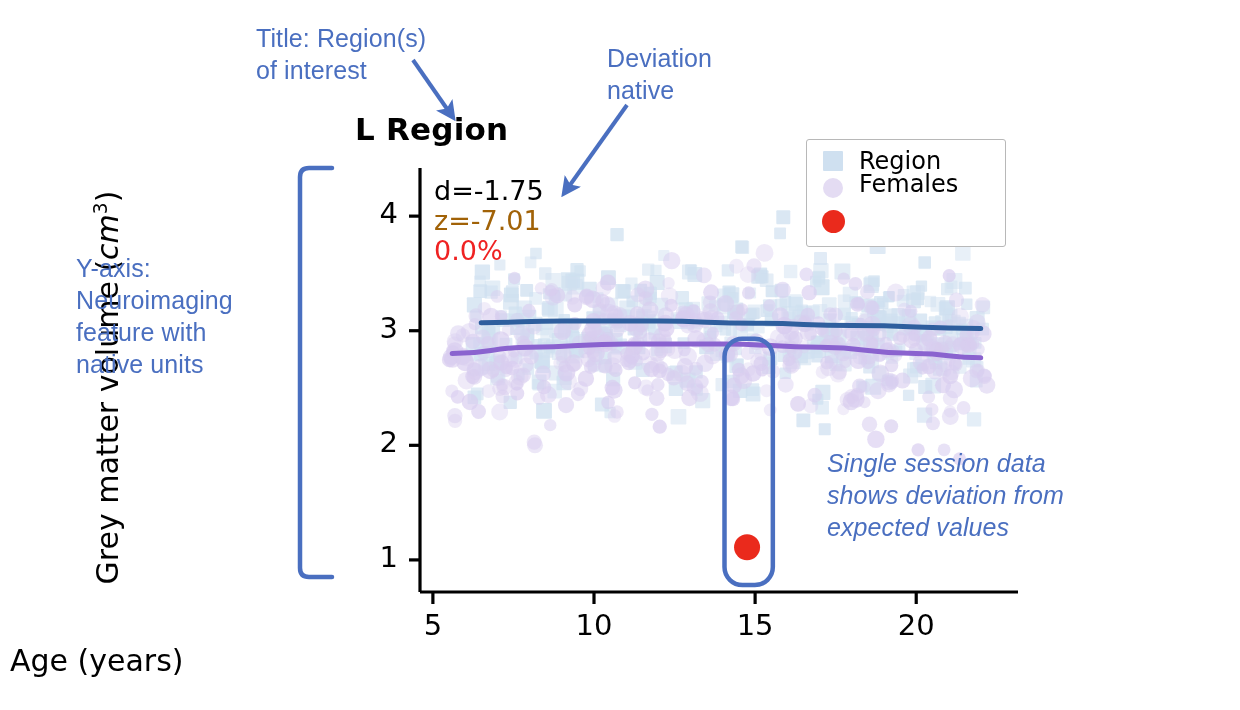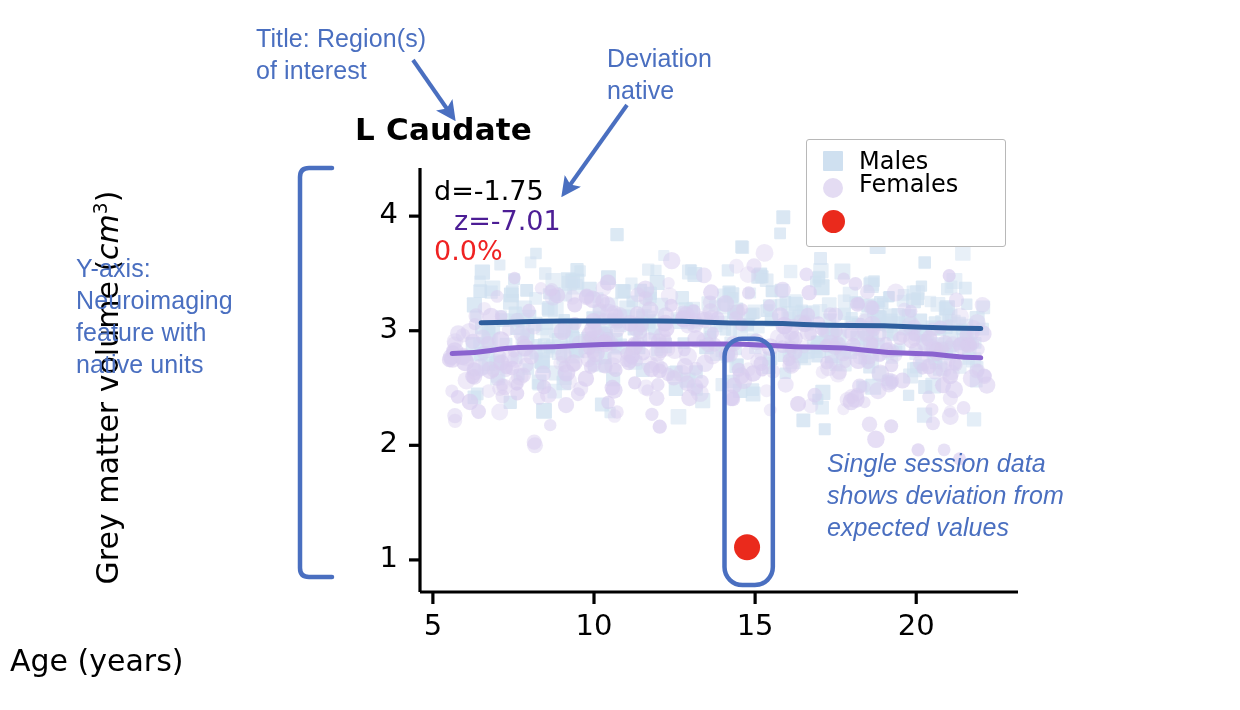--- a/index.html
+++ b/index.html
@@ -60,21 +60,21 @@
     top: 111px;
     letter-spacing: 0.2px;
   }
   .dev-line {
     position: absolute;
     font-family: "DejaVu Sans", sans-serif;
     font-size: 27px;
     white-space: nowrap;
   }
   #dev-d { left: 434px; top: 175px; color: #000000; }
-  #dev-z { left: 454px; top: 205px; color: #4c1d95; }
+  #dev-z { left: 434px; top: 205px; color: #a16207; }
   #dev-p { left: 434px; top: 235px; color: #ef2222; }
 
   .tick-label {
     position: absolute;
     font-family: "DejaVu Sans", sans-serif;
     font-size: 29px;
     color: #000000;
   }
   .ytick { text-align: right; width: 30px; }
   .xtick { text-align: center; width: 60px; }
@@ -1061,21 +1061,21 @@
             <marker id="ah1" markerWidth="5" markerHeight="5" refX="3.4" refY="2.5" orient="auto" markerUnits="strokeWidth">
               <path d="M0,0 L5,2.5 L0,5 L1.1,2.5 Z" fill="#4a6fc0"></path>
             </marker>
           </defs>
           <line x1="413" y1="60" x2="452" y2="116" stroke="#4a6fc0" stroke-width="4" marker-end="url(#ah0)"></line>
           <line x1="627" y1="105" x2="565" y2="192" stroke="#4a6fc0" stroke-width="4" marker-end="url(#ah1)"></line>
         </g>
     </svg>
   </div>
 
-  <div class="plot-text" id="plot-title">L Caudate</div>
+  <div class="plot-text" id="plot-title">L Region</div>
 
   <div class="dev-line" id="dev-d">d=-1.75</div>
   <div class="dev-line" id="dev-z">z=-7.01</div>
   <div class="dev-line" id="dev-p">0.0%</div>
 
   <div id="xaxis-label">
     <span class="shift">Age (years)</span>
   </div>
 
   <div id="yaxis-label">
@@ -1091,21 +1091,21 @@
       <div class="tick-label xtick" style="left: 564px; top: 608px;">10</div>
       <div class="tick-label xtick" style="left: 725.111px; top: 608px;">15</div>
       <div class="tick-label xtick" style="left: 886.222px; top: 608px;">20</div>
     </div>
 
   <div id="legend-box">
     <div class="legend-row" id="legend-row-0">
       <div class="legend-marker-cell">
         <span class="lm-square"></span>
       </div>
-      <span class="legend-label">Males</span>
+      <span class="legend-label">Region</span>
     </div>
     <div class="legend-row" id="legend-row-1">
       <div class="legend-marker-cell">
         <span class="lm-circle-f"></span>
       </div>
       <span class="legend-label">Females</span>
     </div>
     <div class="legend-row" id="legend-row-2">
       <div class="legend-marker-cell">
         <span class="lm-circle-r"></span>

